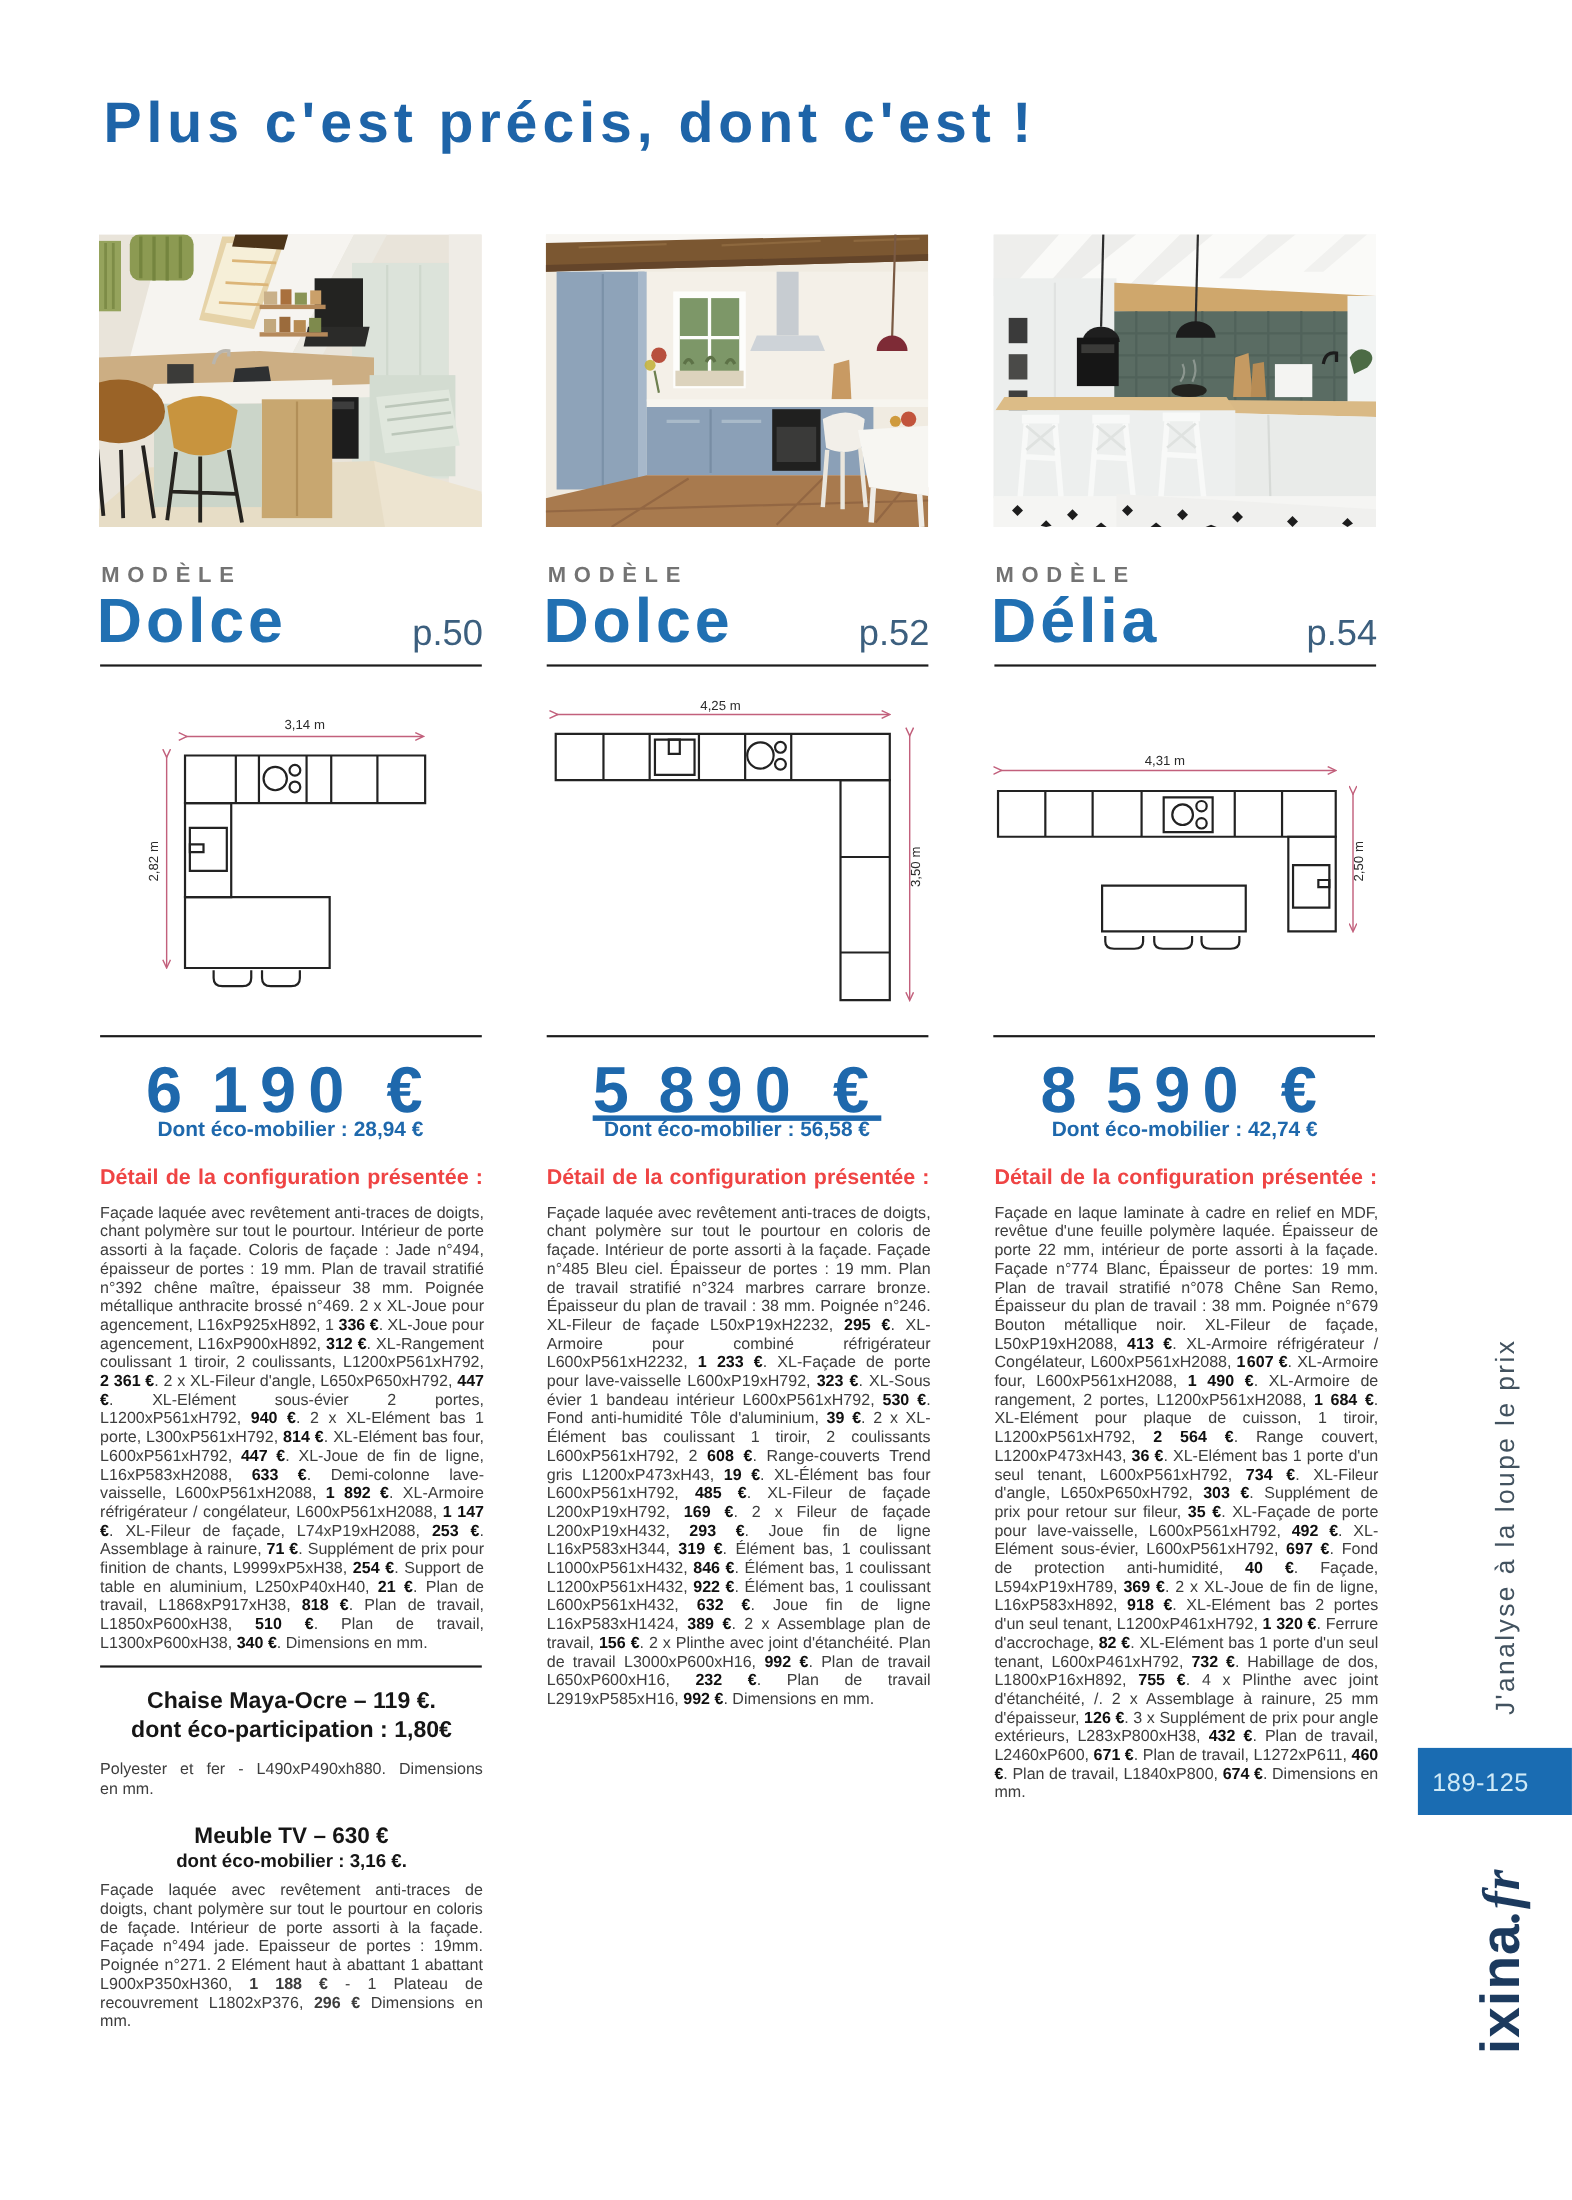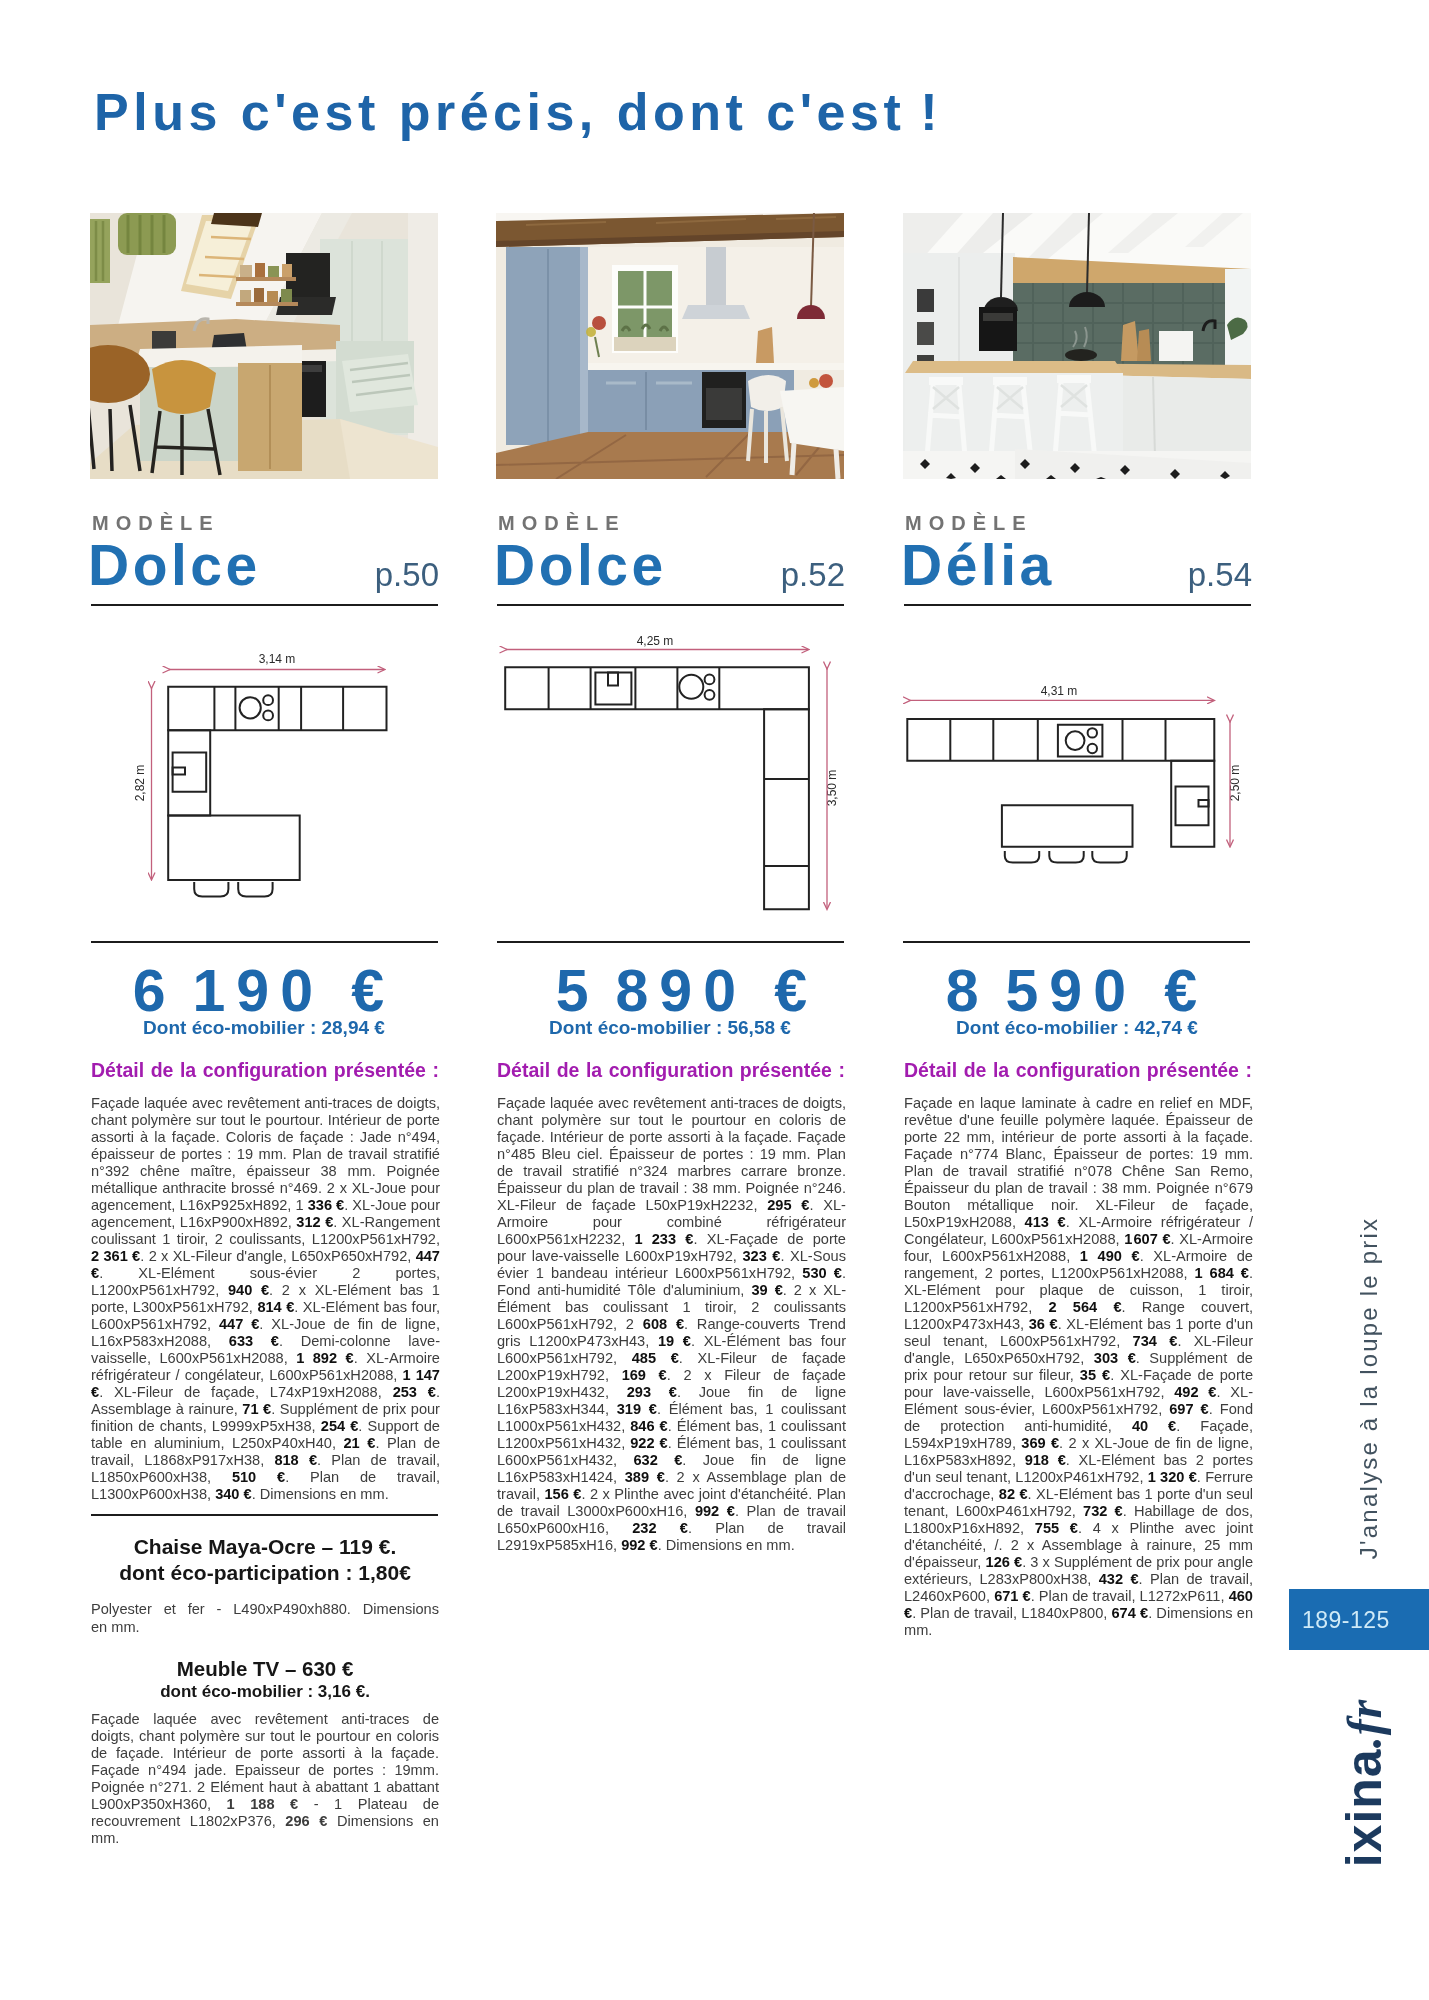--- a/index.html
+++ b/index.html
@@ -7,21 +7,21 @@
   body{width:1429px;height:2000px;position:relative;background:#fff;
        font-family:"Liberation Sans", sans-serif;overflow:hidden;}
   .abs{position:absolute;}
   .photo{position:absolute;top:213px;width:348px;height:266px;overflow:hidden;}
   .modlbl{position:absolute;top:512px;font-size:20px;font-weight:bold;color:#737373;letter-spacing:7px;}
   .modname{position:absolute;top:532px;font-size:57px;font-weight:bold;color:#2170b2;letter-spacing:3.5px;}
   .pagenum{position:absolute;top:556px;font-size:33px;color:#3c5f7e;}
   .rule{position:absolute;height:2px;background:#1c1c1c;width:347px;}
   .price{position:absolute;top:957px;width:348px;text-align:center;font-size:59px;font-weight:bold;color:#1e68ac;letter-spacing:11px;white-space:nowrap;}
   .eco{position:absolute;top:1017px;width:348px;text-align:center;font-size:19px;font-weight:bold;color:#1e68ac;}
-  .detail{position:absolute;top:1059px;width:348px;font-size:19.5px;font-weight:bold;color:#a21caf;text-align:justify;text-align-last:justify;}
+  .detail{position:absolute;top:1059px;width:348px;font-size:19.5px;font-weight:bold;color:#ef4444;text-align:justify;text-align-last:justify;}
   .body{position:absolute;top:1095px;width:349px;font-size:14.6px;line-height:17px;color:#3d3d3d;text-align:justify;}
   .body b{color:#101010;}
   .ctr{text-align:center;}
   svg{display:block;}
   .plan line, .plan rect, .plan path, .plan circle{vector-effect:non-scaling-stroke;}
 </style>
 </head>
 <body>
 
 <div class="abs" style="left:94px;top:82px;font-size:52px;font-weight:bold;color:#1e64a8;letter-spacing:4.5px;">Plus c'est précis, dont c'est !</div>
@@ -401,21 +401,21 @@
 <div class="rule" style="left:903px;top:941px;"></div>
 
 <div class="price" style="left:90px;">6 190&nbsp;€</div>
 
 <div class="eco" style="left:90px;">Dont éco-mobilier : 28,94&nbsp;€</div>
 
 <div class="detail" style="left:91px;">Détail de la configuration présentée :</div>
 
 <div class="body" style="left:91px;">Façade laquée avec revêtement anti-traces de doigts, chant polymère sur tout le pourtour. Intérieur de porte assorti à la façade. Coloris de façade : Jade n°494, épaisseur de portes : 19 mm. Plan de travail stratifié n°392 chêne maître, épaisseur 38 mm. Poignée métallique anthracite brossé n°469. 2 x XL-Joue pour agencement, L16xP925xH892, 1 <b>336 €</b>. XL-Joue pour agencement, L16xP900xH892, <b>312 €</b>. XL-Rangement coulissant 1 tiroir, 2 coulissants, L1200xP561xH792, <b>2 361 €</b>. 2 x XL-Fileur d'angle, L650xP650xH792, <b>447 €</b>. XL-Elément sous-évier 2 portes, L1200xP561xH792, <b>940 €</b>. 2 x XL-Elément bas 1 porte, L300xP561xH792, <b>814 €</b>. XL-Elément bas four, L600xP561xH792, <b>447 €</b>. XL-Joue de fin de ligne, L16xP583xH2088, <b>633 €</b>. Demi-colonne lave-vaisselle, L600xP561xH2088, <b>1 892 €</b>. XL-Armoire réfrigérateur / congélateur, L600xP561xH2088, <b>1 147 €</b>. XL-Fileur de façade, L74xP19xH2088, <b>253 €</b>. Assemblage à rainure, <b>71 €</b>. Supplément de prix pour finition de chants, L9999xP5xH38, <b>254 €</b>. Support de table en aluminium, L250xP40xH40, <b>21 €</b>. Plan de travail, L1868xP917xH38, <b>818 €</b>. Plan de travail, L1850xP600xH38, <b>510 €</b>. Plan de travail, L1300xP600xH38, <b>340 €</b>. Dimensions en mm.</div>
 
-<div class="price" style="left:513px;">5 890&nbsp;€</div>
+<div class="price" style="left:496px;text-decoration:underline;">5 890&nbsp;€</div>
 
 <div class="eco" style="left:496px;">Dont éco-mobilier : 56,58&nbsp;€</div>
 
 <div class="detail" style="left:497px;">Détail de la configuration présentée :</div>
 
 <div class="body" style="left:497px;">Façade laquée avec revêtement anti-traces de doigts, chant polymère sur tout le pourtour en coloris de façade. Intérieur de porte assorti à la façade. Façade n°485 Bleu ciel. Épaisseur de portes : 19 mm. Plan de travail stratifié n°324 marbres carrare bronze. Épaisseur du plan de travail : 38 mm. Poignée n°246. XL-Fileur de façade L50xP19xH2232, <b>295 €</b>. XL-Armoire pour combiné réfrigérateur L600xP561xH2232, <b>1 233 €</b>. XL-Façade de porte pour lave-vaisselle L600xP19xH792, <b>323 €</b>. XL-Sous évier 1 bandeau intérieur L600xP561xH792, <b>530 €</b>. Fond anti-humidité Tôle d'aluminium, <b>39 €</b>. 2 x XL-Élément bas coulissant 1 tiroir, 2 coulissants L600xP561xH792, 2 <b>608 €</b>. Range-couverts Trend gris L1200xP473xH43, <b>19 €</b>. XL-Élément bas four L600xP561xH792, <b>485 €</b>. XL-Fileur de façade L200xP19xH792, <b>169 €</b>. 2 x Fileur de façade L200xP19xH432, <b>293 €</b>. Joue fin de ligne L16xP583xH344, <b>319 €</b>. Élément bas, 1 coulissant L1000xP561xH432, <b>846 €</b>. Élément bas, 1 coulissant L1200xP561xH432, <b>922 €</b>. Élément bas, 1 coulissant L600xP561xH432, <b>632 €</b>. Joue fin de ligne L16xP583xH1424, <b>389 €</b>. 2 x Assemblage plan de travail, <b>156 €</b>. 2 x Plinthe avec joint d'étanchéité. Plan de travail L3000xP600xH16, <b>992 €</b>. Plan de travail L650xP600xH16, <b>232 €</b>. Plan de travail L2919xP585xH16, <b>992 €</b>. Dimensions en mm.</div>
 
 <div class="price" style="left:903px;">8 590&nbsp;€</div>
 
 <div class="eco" style="left:903px;">Dont éco-mobilier : 42,74&nbsp;€</div>

